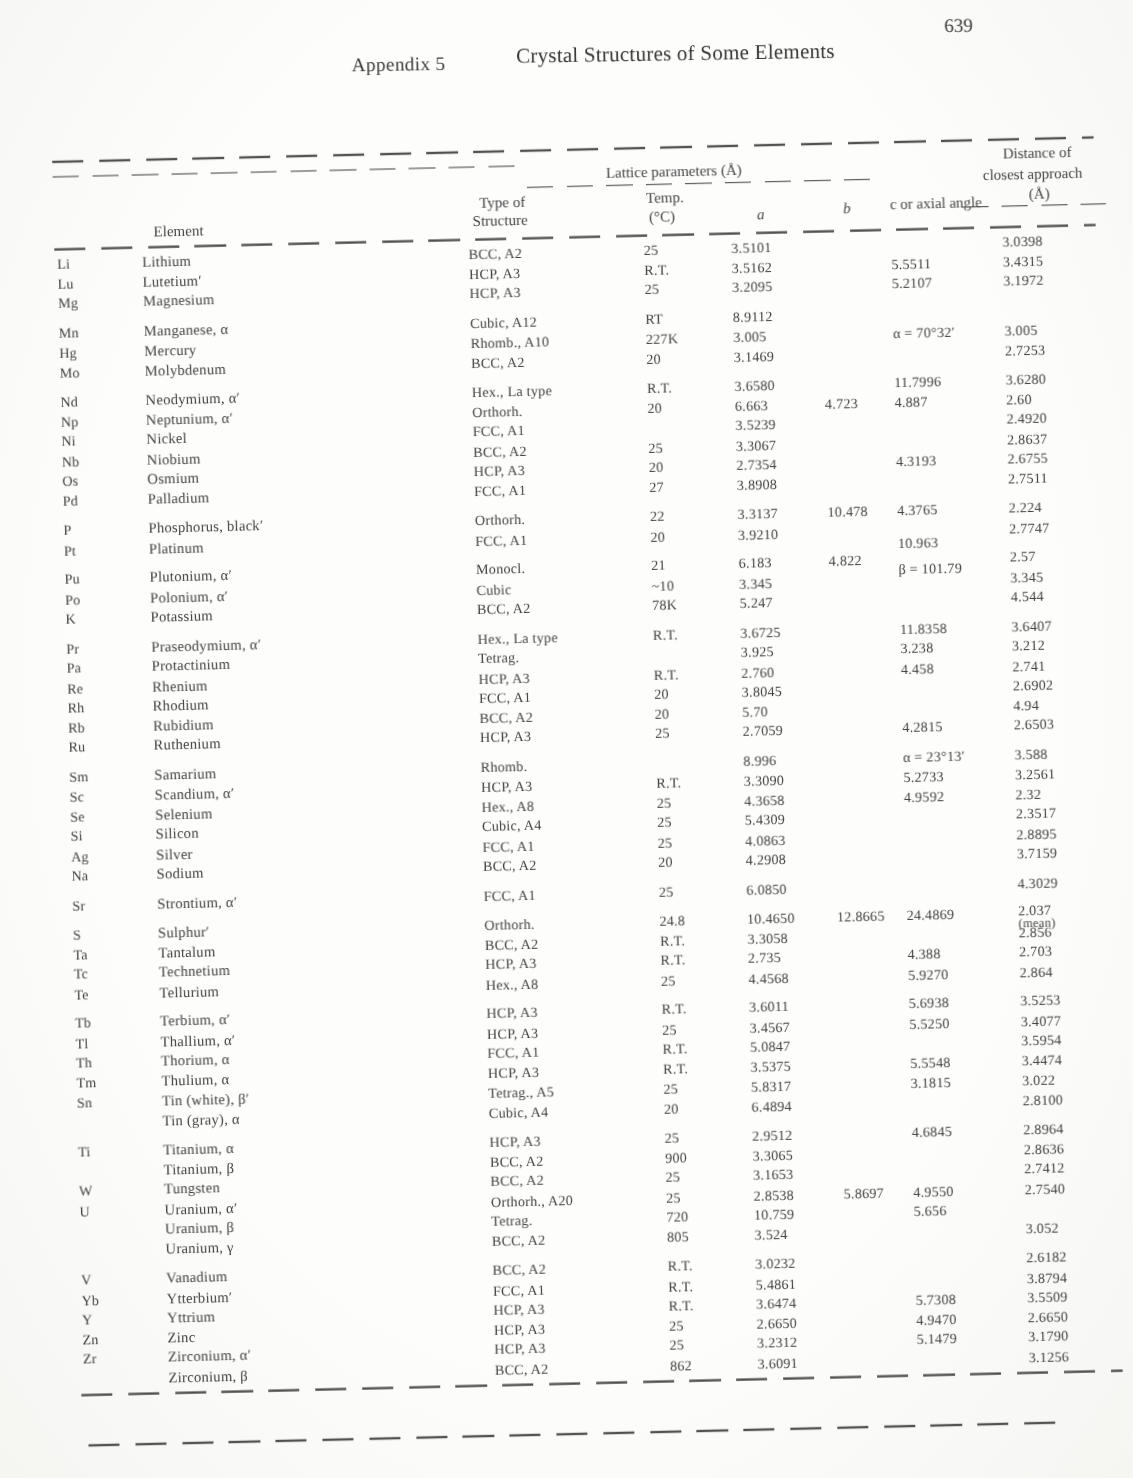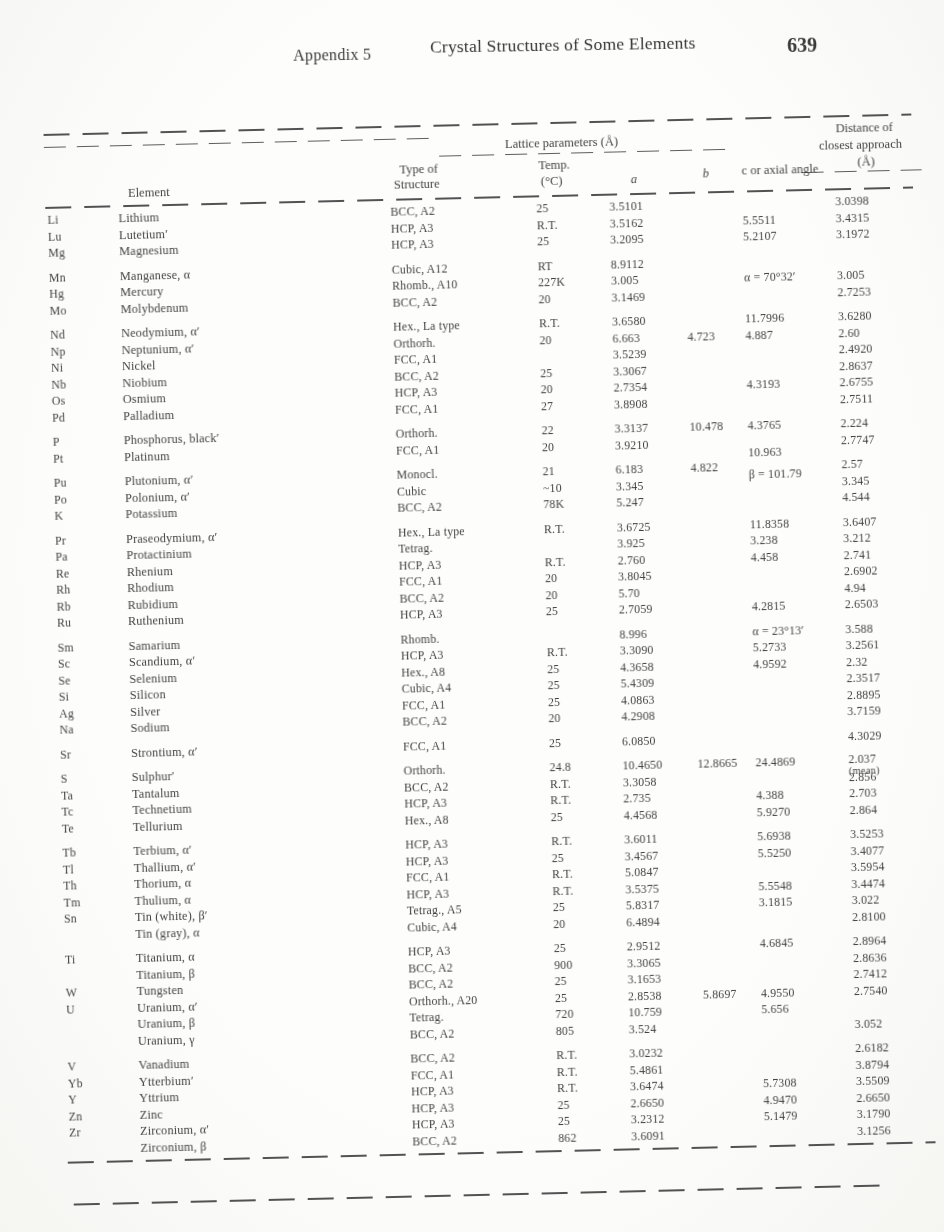--- a/index.html
+++ b/index.html
@@ -13,21 +13,21 @@
   }
   .page{
     position:absolute;left:0;top:0;width:944px;height:1232px;
     background:radial-gradient(ellipse at 50% 45%, #fdfdfc 60%, #f5f5f2 100%);
   }
   .scan{filter:blur(0.35px) contrast(0.92);}
   
   .page-header{position:absolute;left:0;top:0;width:944px;height:80px;transform:rotate(-0.9deg);transform-origin:50% 50%;}
   .hdr-appendix{position:absolute;left:293px;top:44px;font-size:16px;letter-spacing:0.3px;color:#333;}
   .hdr-title{position:absolute;left:430px;top:36px;font-size:17.5px;letter-spacing:0.2px;color:#2e2e2e;}
-  .hdr-pageno{position:absolute;left:787px;top:39px;font-size:20px;color:#333;font-weight:bold;}
+  .hdr-pageno{position:absolute;left:787px;top:19px;font-size:16px;color:#333;}
   
   .table-area{
     position:absolute;left:0;top:0;width:944px;height:1232px;
     transform:rotate(-1.35deg);transform-origin:472px 616px;
   }
   .rule{position:absolute;height:1.6px;background:repeating-linear-gradient(90deg,#4e4e4e 0 26px,rgba(0,0,0,0) 26px 39px);}
   .rule.fine{height:1.3px;background:repeating-linear-gradient(90deg,#5a5a5a 0 22px,rgba(0,0,0,0) 22px 33px);}
   
   .colhead{position:absolute;font-size:12.5px;color:#3d3d3d;white-space:nowrap;}
   .ital{font-style:italic;}

